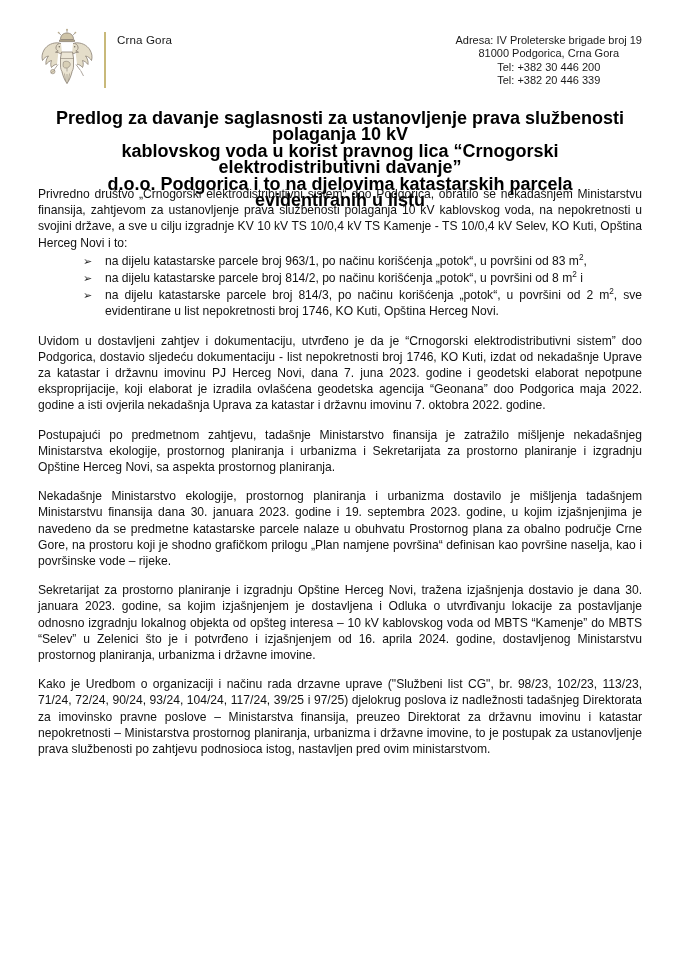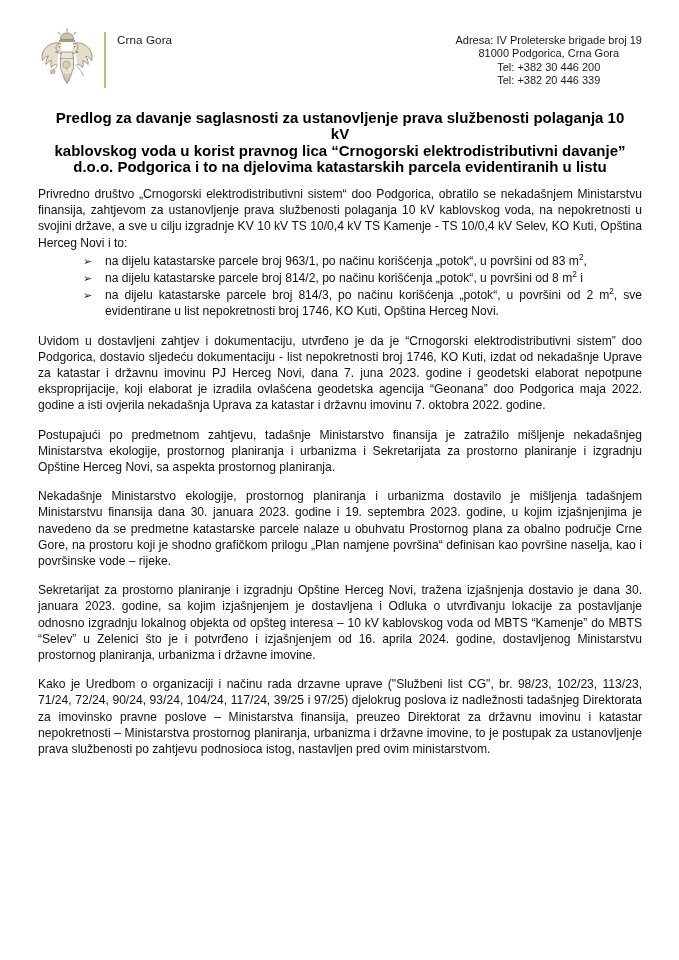--- a/index.html
+++ b/index.html
@@ -76,21 +76,21 @@
     white-space: nowrap;
   }
 
   
   .doc-title {
     position: absolute;
     left: 50px;
     top: 110px;
     width: 580px;
     text-align: center;
-    font-size: 15px;
+    font-size: 18px;
     font-weight: bold;
     line-height: 16.4px;
     color: #000;
   }
 
   
   .body-wrap {
     position: absolute;
     left: 38px;
     top: 186px;

